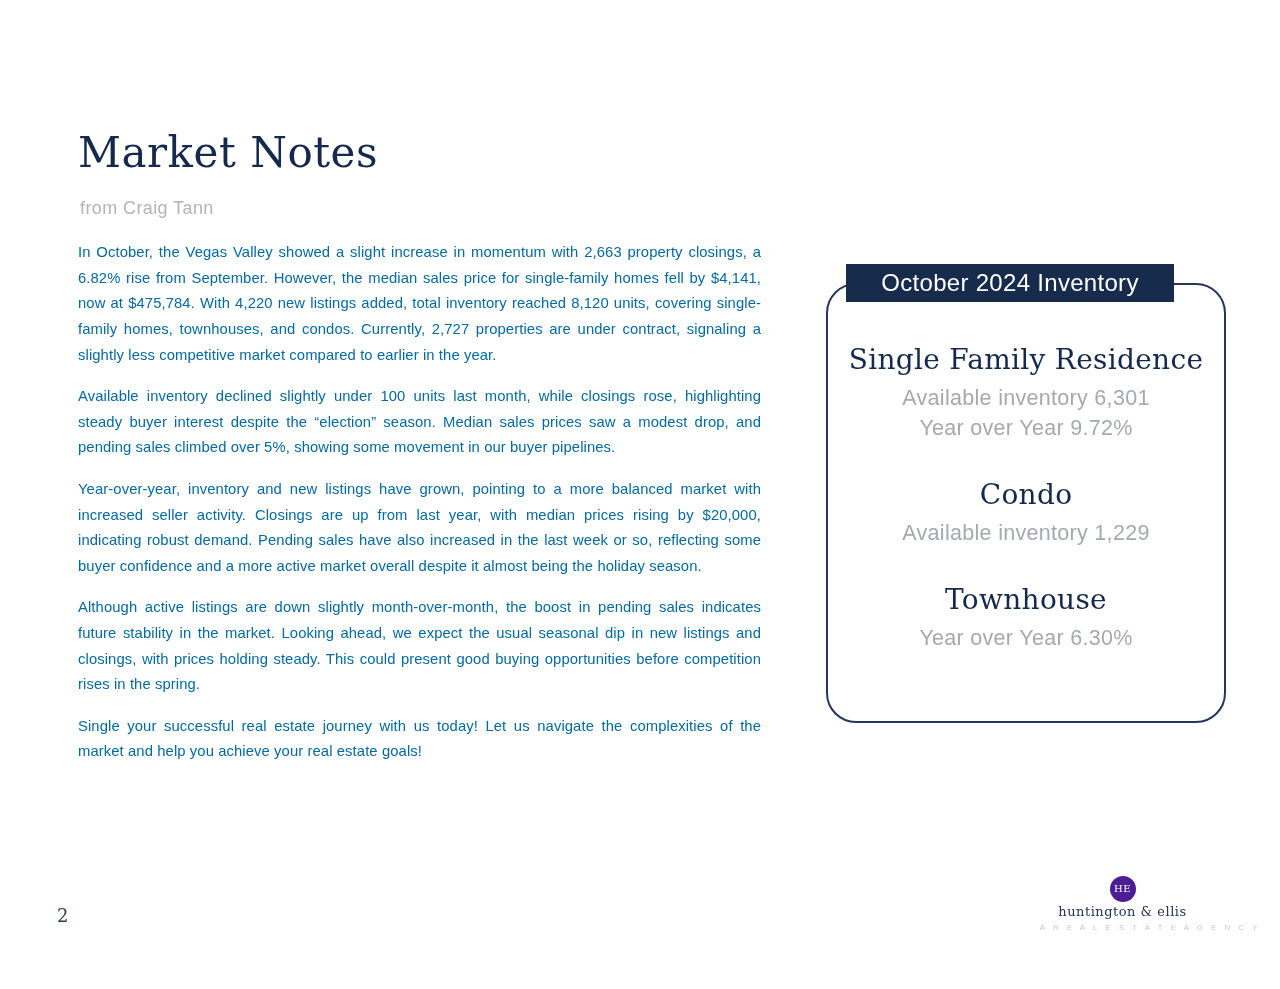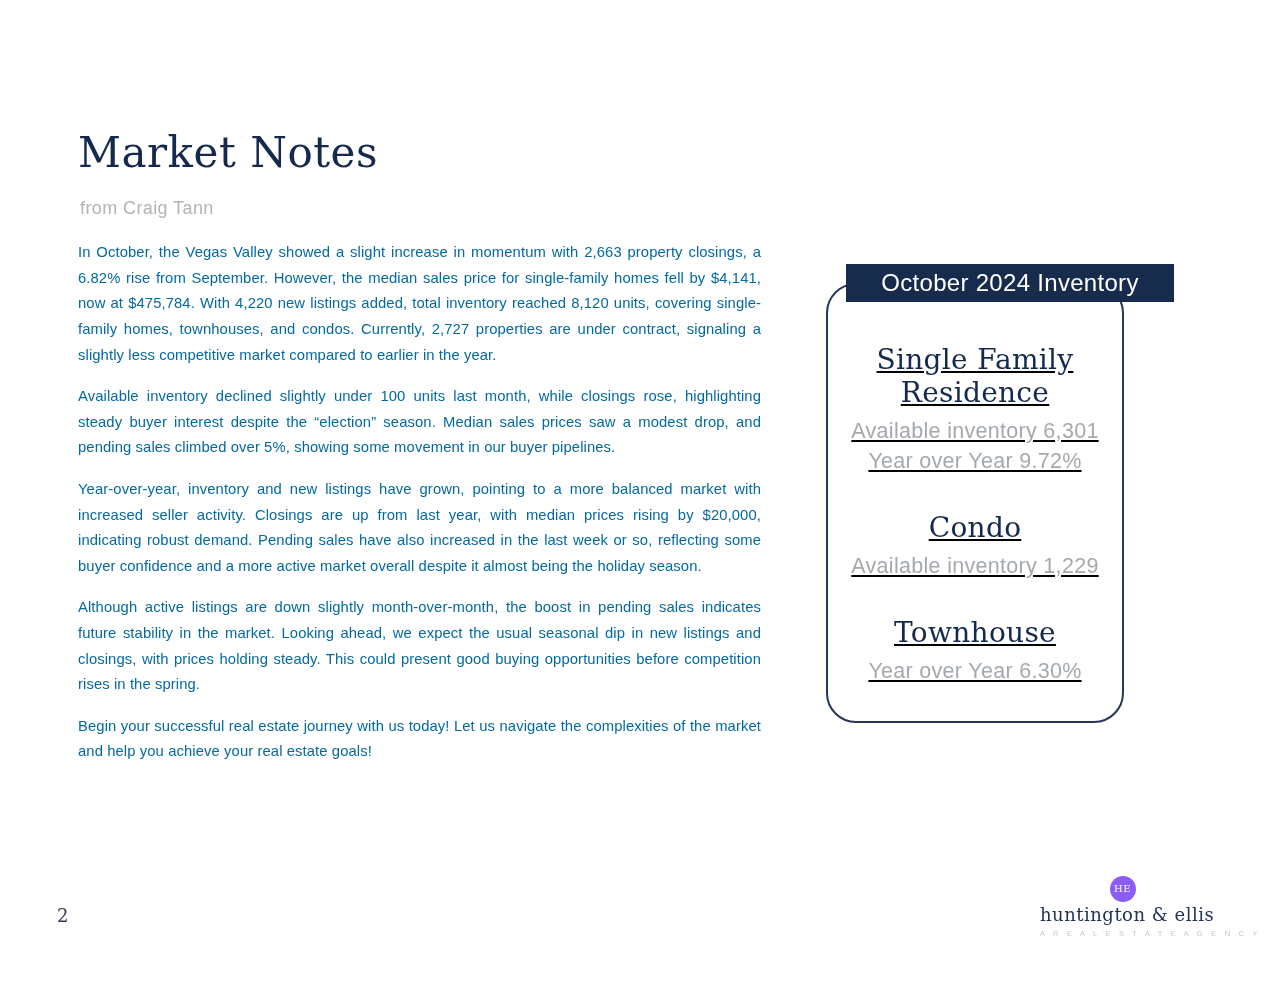--- a/index.html
+++ b/index.html
@@ -43,28 +43,27 @@
     margin: 16px 0 0 0;
     letter-spacing: 0.1px;
   }
   .body-para.first { margin-top: 21px; }
 
   
   .inv-card {
     position: absolute;
     left: 826px;
     top: 283px;
-    width: 298px;
+    width: 400px;
     height: 440px;
     border: 2px solid #25365a;
     border-radius: 30px;
     background: #ffffff;
     padding-top: 58px;
     text-align: center;
-    text-decoration: underline;
   }
   .inv-header {
     position: absolute;
     left: 846px;
     top: 264px;
     width: 328px;
     height: 38px;
     background: #172b4d;
     color: #ffffff;
     display: flex;
@@ -104,31 +103,31 @@
     position: absolute;
     left: 1040px;
     top: 876px;
     width: 165px;
     text-align: center;
   }
   .logo-mark {
     width: 26px;
     height: 26px;
     border-radius: 50%;
-    background: #8b5cf6;
+    background: #4c1d95;
     color: #ffffff;
     font-family: "DejaVu Serif", serif;
     font-size: 10px;
     line-height: 26px;
     margin: 0 auto 2px auto;
     letter-spacing: 0.5px;
   }
   .logo-name {
     font-family: "DejaVu Serif", serif;
-    font-size: 18px;
+    font-size: 13px;
     color: #223455;
     letter-spacing: 0.5px;
     white-space: nowrap;
   }
   .logo-tagline {
     font-size: 7.5px;
     color: #c7c7c7;
     letter-spacing: 3.2px;
     margin-top: 4px;
     white-space: nowrap;
@@ -137,21 +136,21 @@
 </head>
 <body>
 
 <main class="article">
   <h1>Market Notes</h1>
   <p class="byline">from Craig Tann</p>
   <p class="body-para first">In October, the Vegas Valley showed a slight increase in momentum with 2,663 property closings, a 6.82% rise from September. However, the median sales price for single-family homes fell by $4,141, now at $475,784. With 4,220 new listings added, total inventory reached 8,120 units, covering single-family homes, townhouses, and condos. Currently, 2,727 properties are under contract, signaling a slightly less competitive market compared to earlier in the year.</p>
   <p class="body-para">Available inventory declined slightly under 100 units last month, while closings rose, highlighting steady buyer interest despite the “election” season. Median sales prices saw a modest drop, and pending sales climbed over 5%, showing some movement in our buyer pipelines.</p>
   <p class="body-para">Year-over-year, inventory and new listings have grown, pointing to a more balanced market with increased seller activity. Closings are up from last year, with median prices rising by $20,000, indicating robust demand. Pending sales have also increased in the last week or so, reflecting some buyer confidence and a more active market overall despite it almost being the holiday season.</p>
   <p class="body-para">Although active listings are down slightly month-over-month, the boost in pending sales indicates future stability in the market. Looking ahead, we expect the usual seasonal dip in new listings and closings, with prices holding steady. This could present good buying opportunities before competition rises in the spring.</p>
-  <p class="body-para">Begin your successful real estate journey with us today! Let us navigate the complexities of the market and help you achieve your real estate goals!</p>
+  <p class="body-para">Single your successful real estate journey with us today! Let us navigate the complexities of the market and help you achieve your real estate goals!</p>
 </main>
 
 <div class="inv-header">October 2024 Inventory</div>
 
 <aside class="inv-card">
   <section class="inv-section">
     <h2>Single Family Residence</h2>
     <p class="inv-stat">Available inventory 6,301</p>
     <p class="inv-stat">Year over Year 9.72%</p>
   </section>

